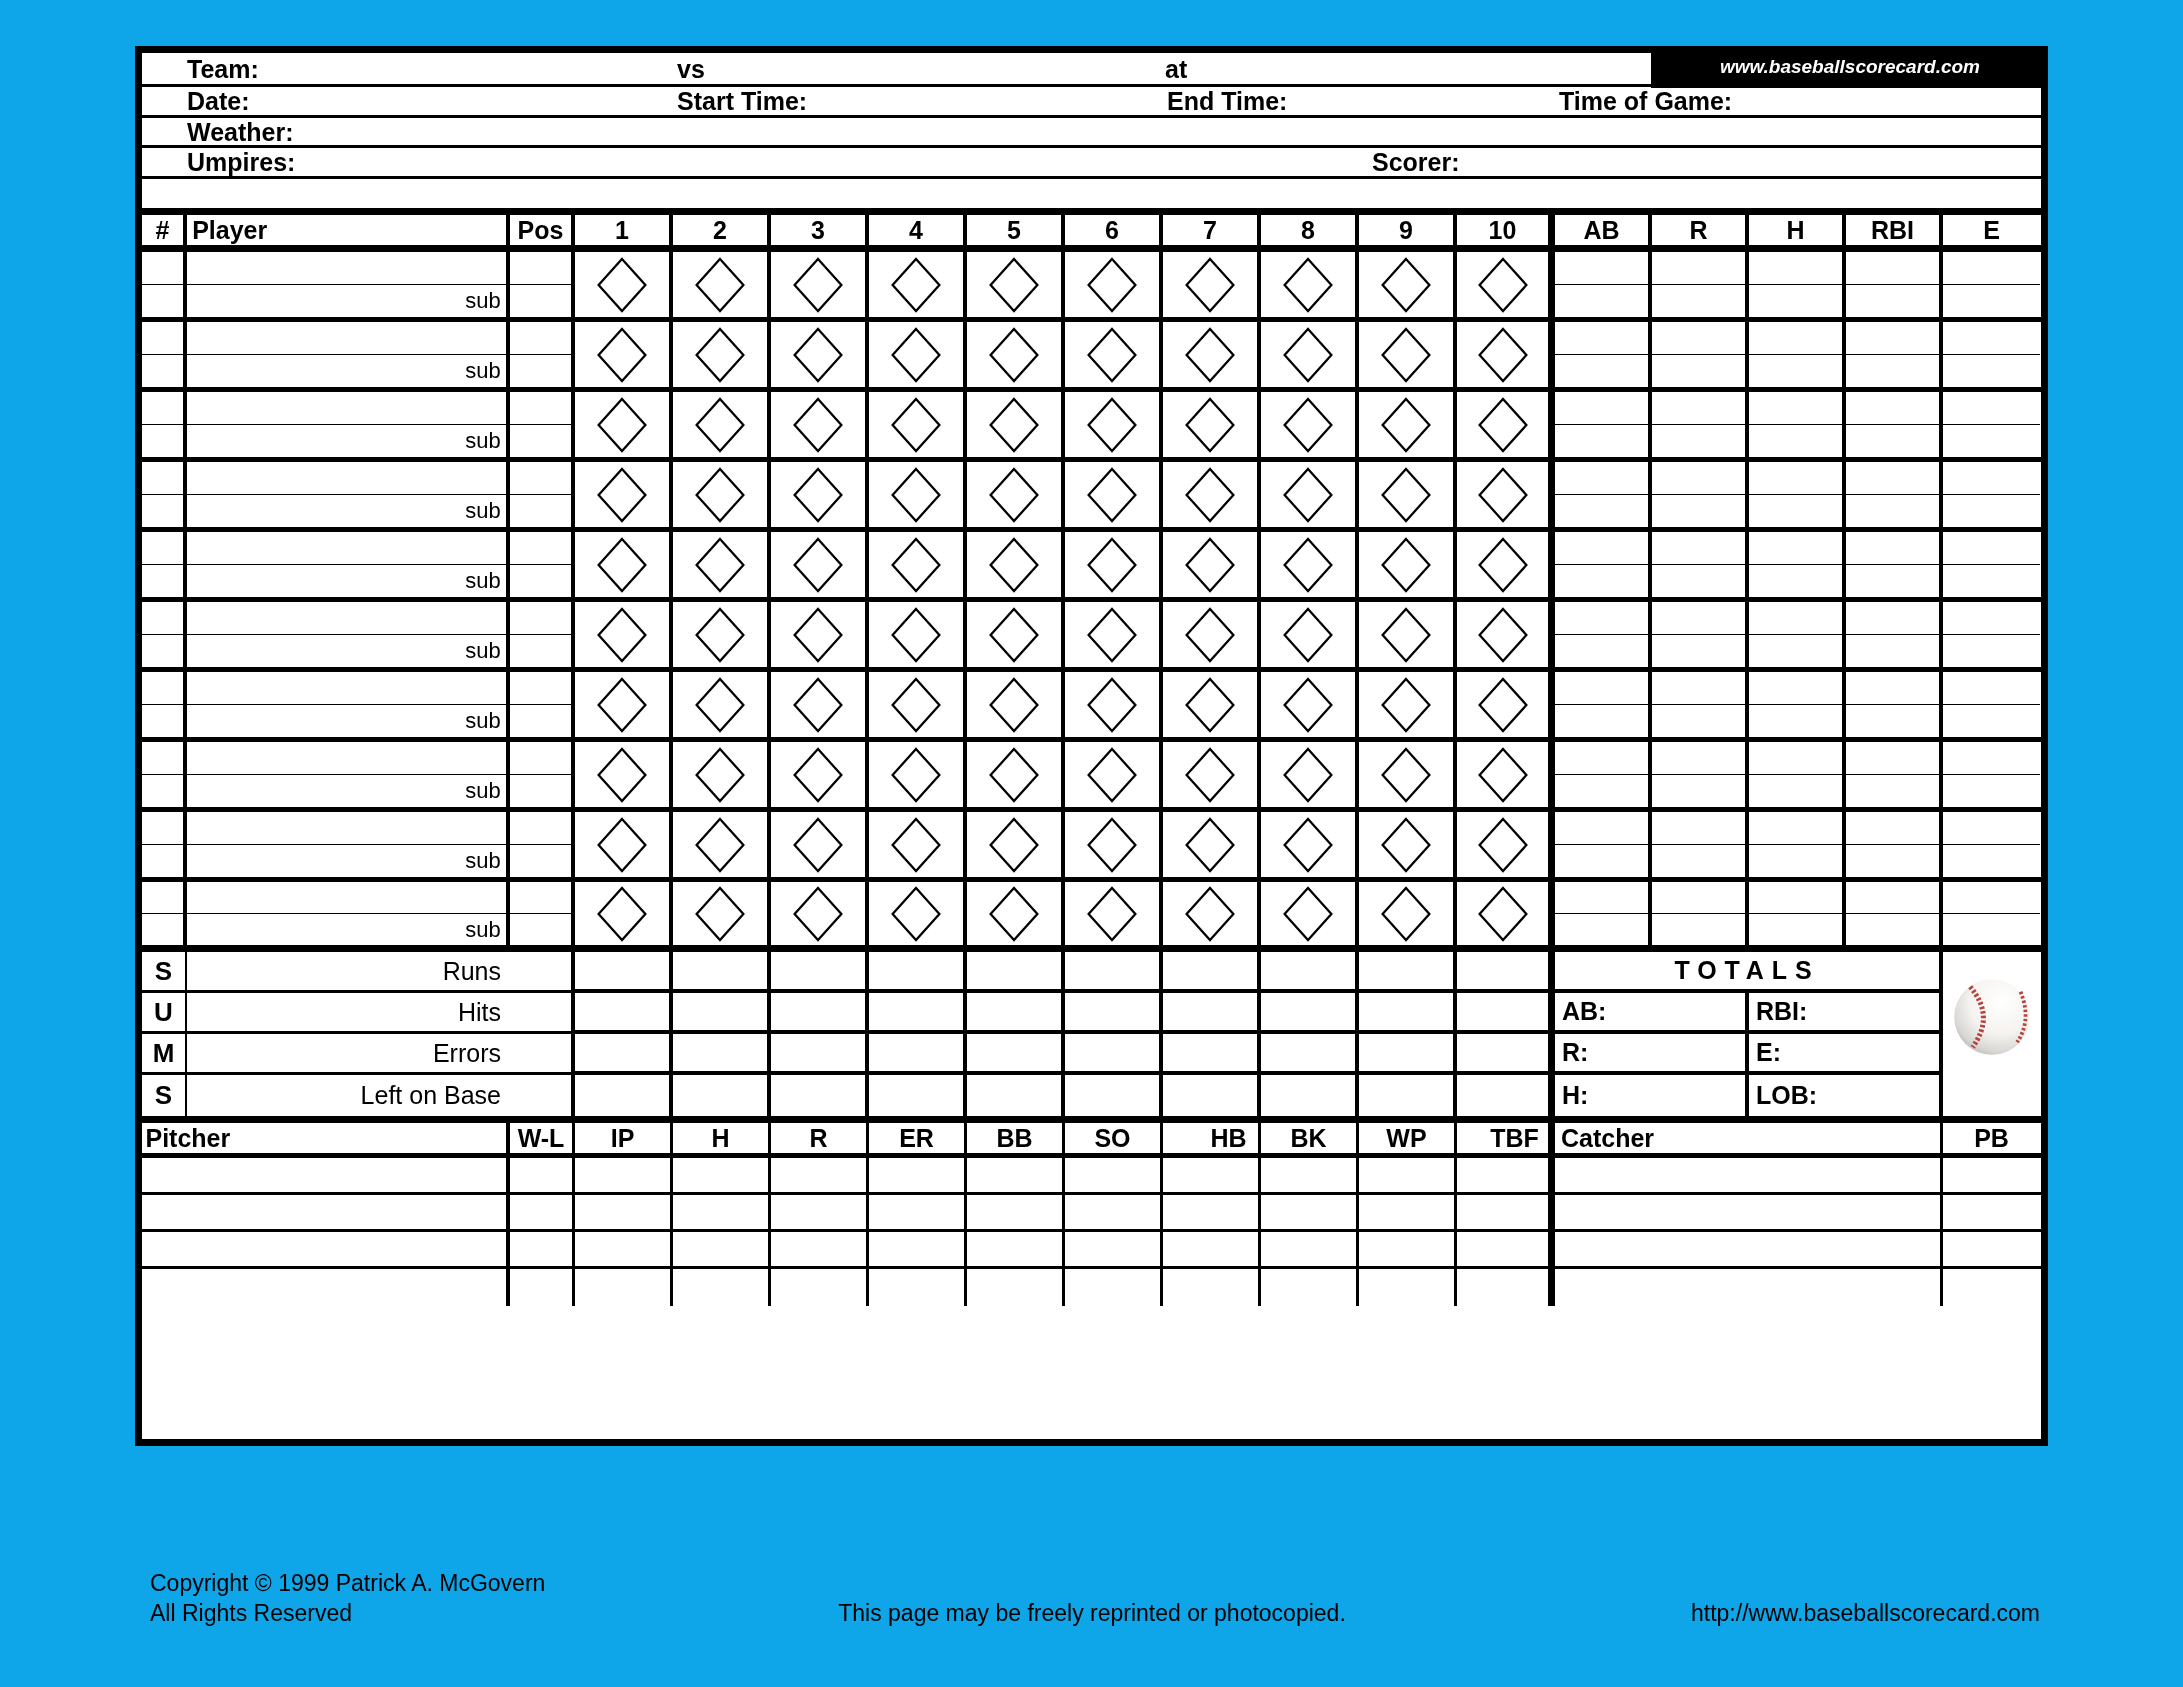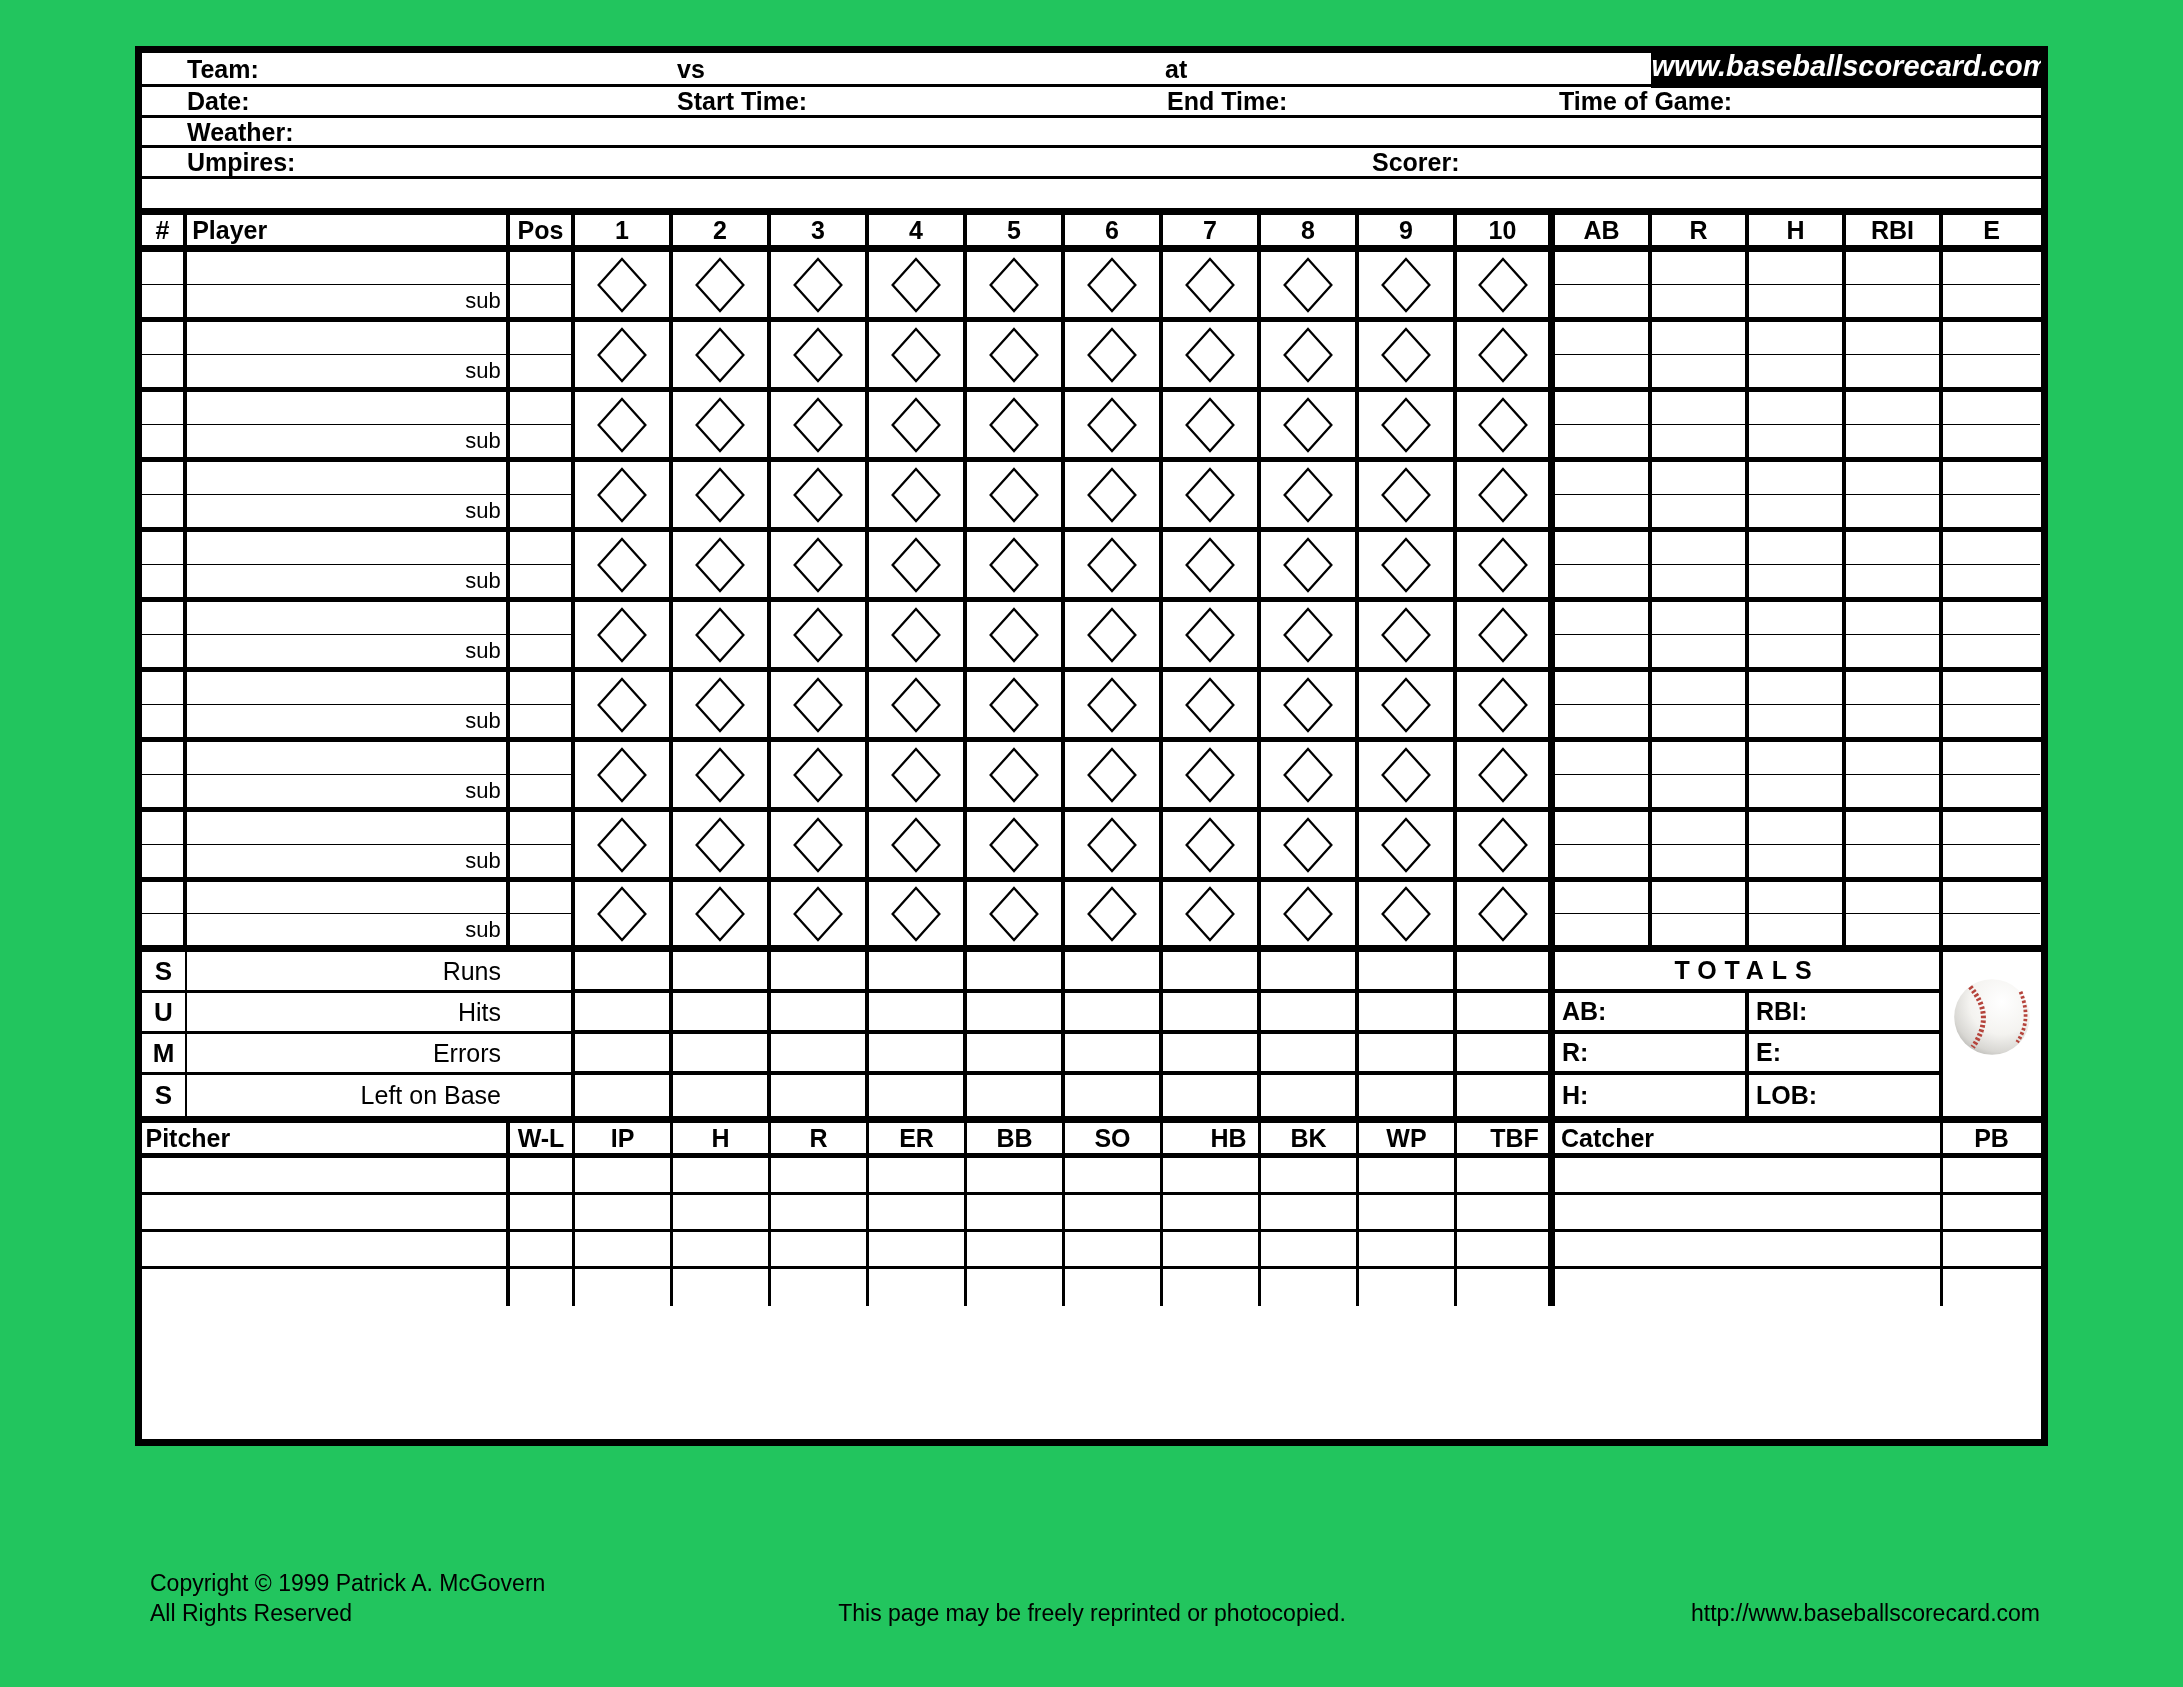--- a/index.html
+++ b/index.html
@@ -1,32 +1,32 @@
 <!DOCTYPE html>
 <html style="font-size:14px"><head>
 <meta charset="utf-8">
 <style>
   html,body{margin:0;padding:0;background:#fff;}
-  .page{position:relative;width:2184px;height:1687px;background:#22c55e;
+  .page{position:relative;width:2184px;height:1687px;background:#0ea5e9;
         font-family:"Liberation Sans", sans-serif;color:#000;overflow:hidden;}
 
   
   .card{position:absolute;left:135px;top:46px;width:1913px;height:1400px;
         border:7.9px solid #000;box-sizing:border-box;background:#fff;overflow:hidden;}
 
   
   .info-row{position:relative;border-bottom:3.5px solid #000;}
   .r-team{height:31px}.r-date{height:28px}.r-weather{height:27px}.r-umpires{height:28px}
   .r-blank{height:29px;border-bottom:7px solid #000}
   .lbl{position:absolute;top:50%;transform:translateY(-50%);font-weight:bold;
        font-size:25px;white-space:nowrap;z-index:1;}
   .fill{position:absolute;top:0;bottom:0;}
   .site-badge{position:absolute;top:-7.9px;left:1509px;right:-7.9px;height:43px;background:#000;
        display:flex;align-items:center;justify-content:center;z-index:2;}
-  .site-badge span{color:#fff;font-weight:bold;font-style:italic;font-size:29px;}
+  .site-badge span{color:#fff;font-weight:bold;font-style:italic;font-size:19px;}
 
   
   .grid-cols{display:grid;
      grid-template-columns:45px 323px 65px repeat(10,98px) repeat(5,97px);}
 
   
   .bhead{height:37px;border-bottom:7px solid #000;box-sizing:border-box;}
   .bhead .hc{display:flex;align-items:center;justify-content:center;font-weight:bold;
       font-size:25px;border-right:4.4px solid #000;box-sizing:border-box;}
   .bhead .hc.left{justify-content:flex-start;padding-left:5.2px;}

